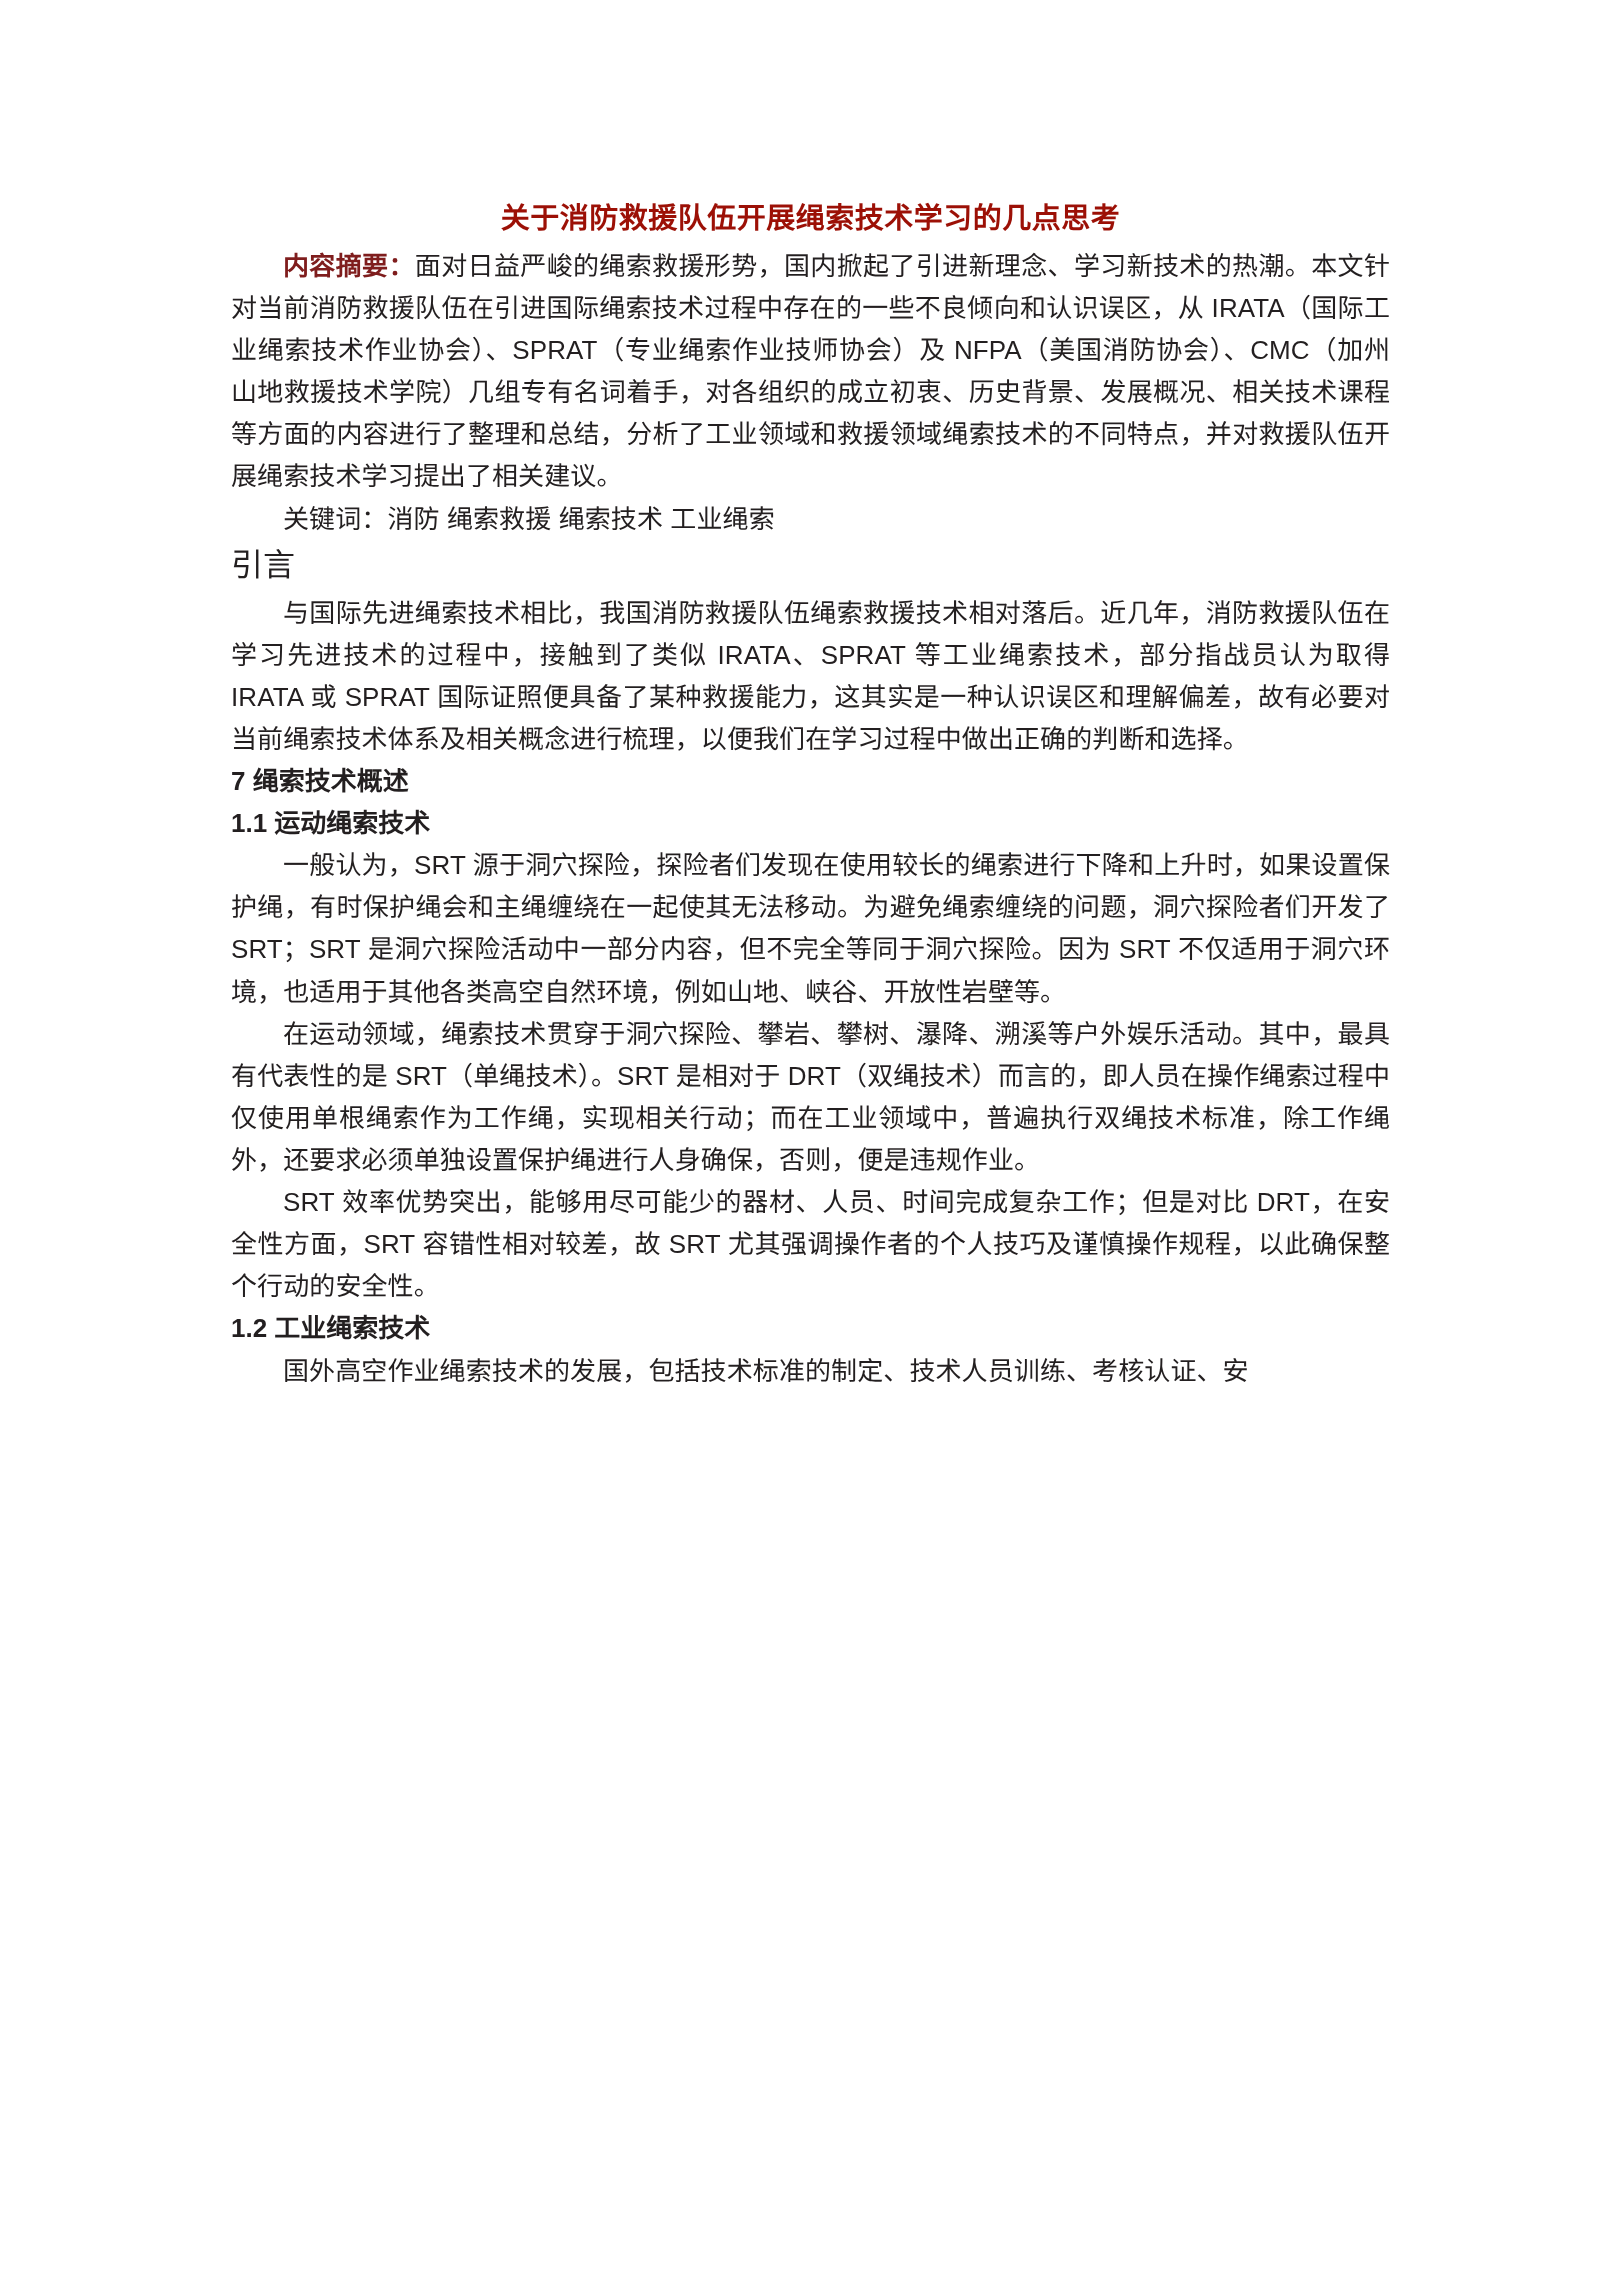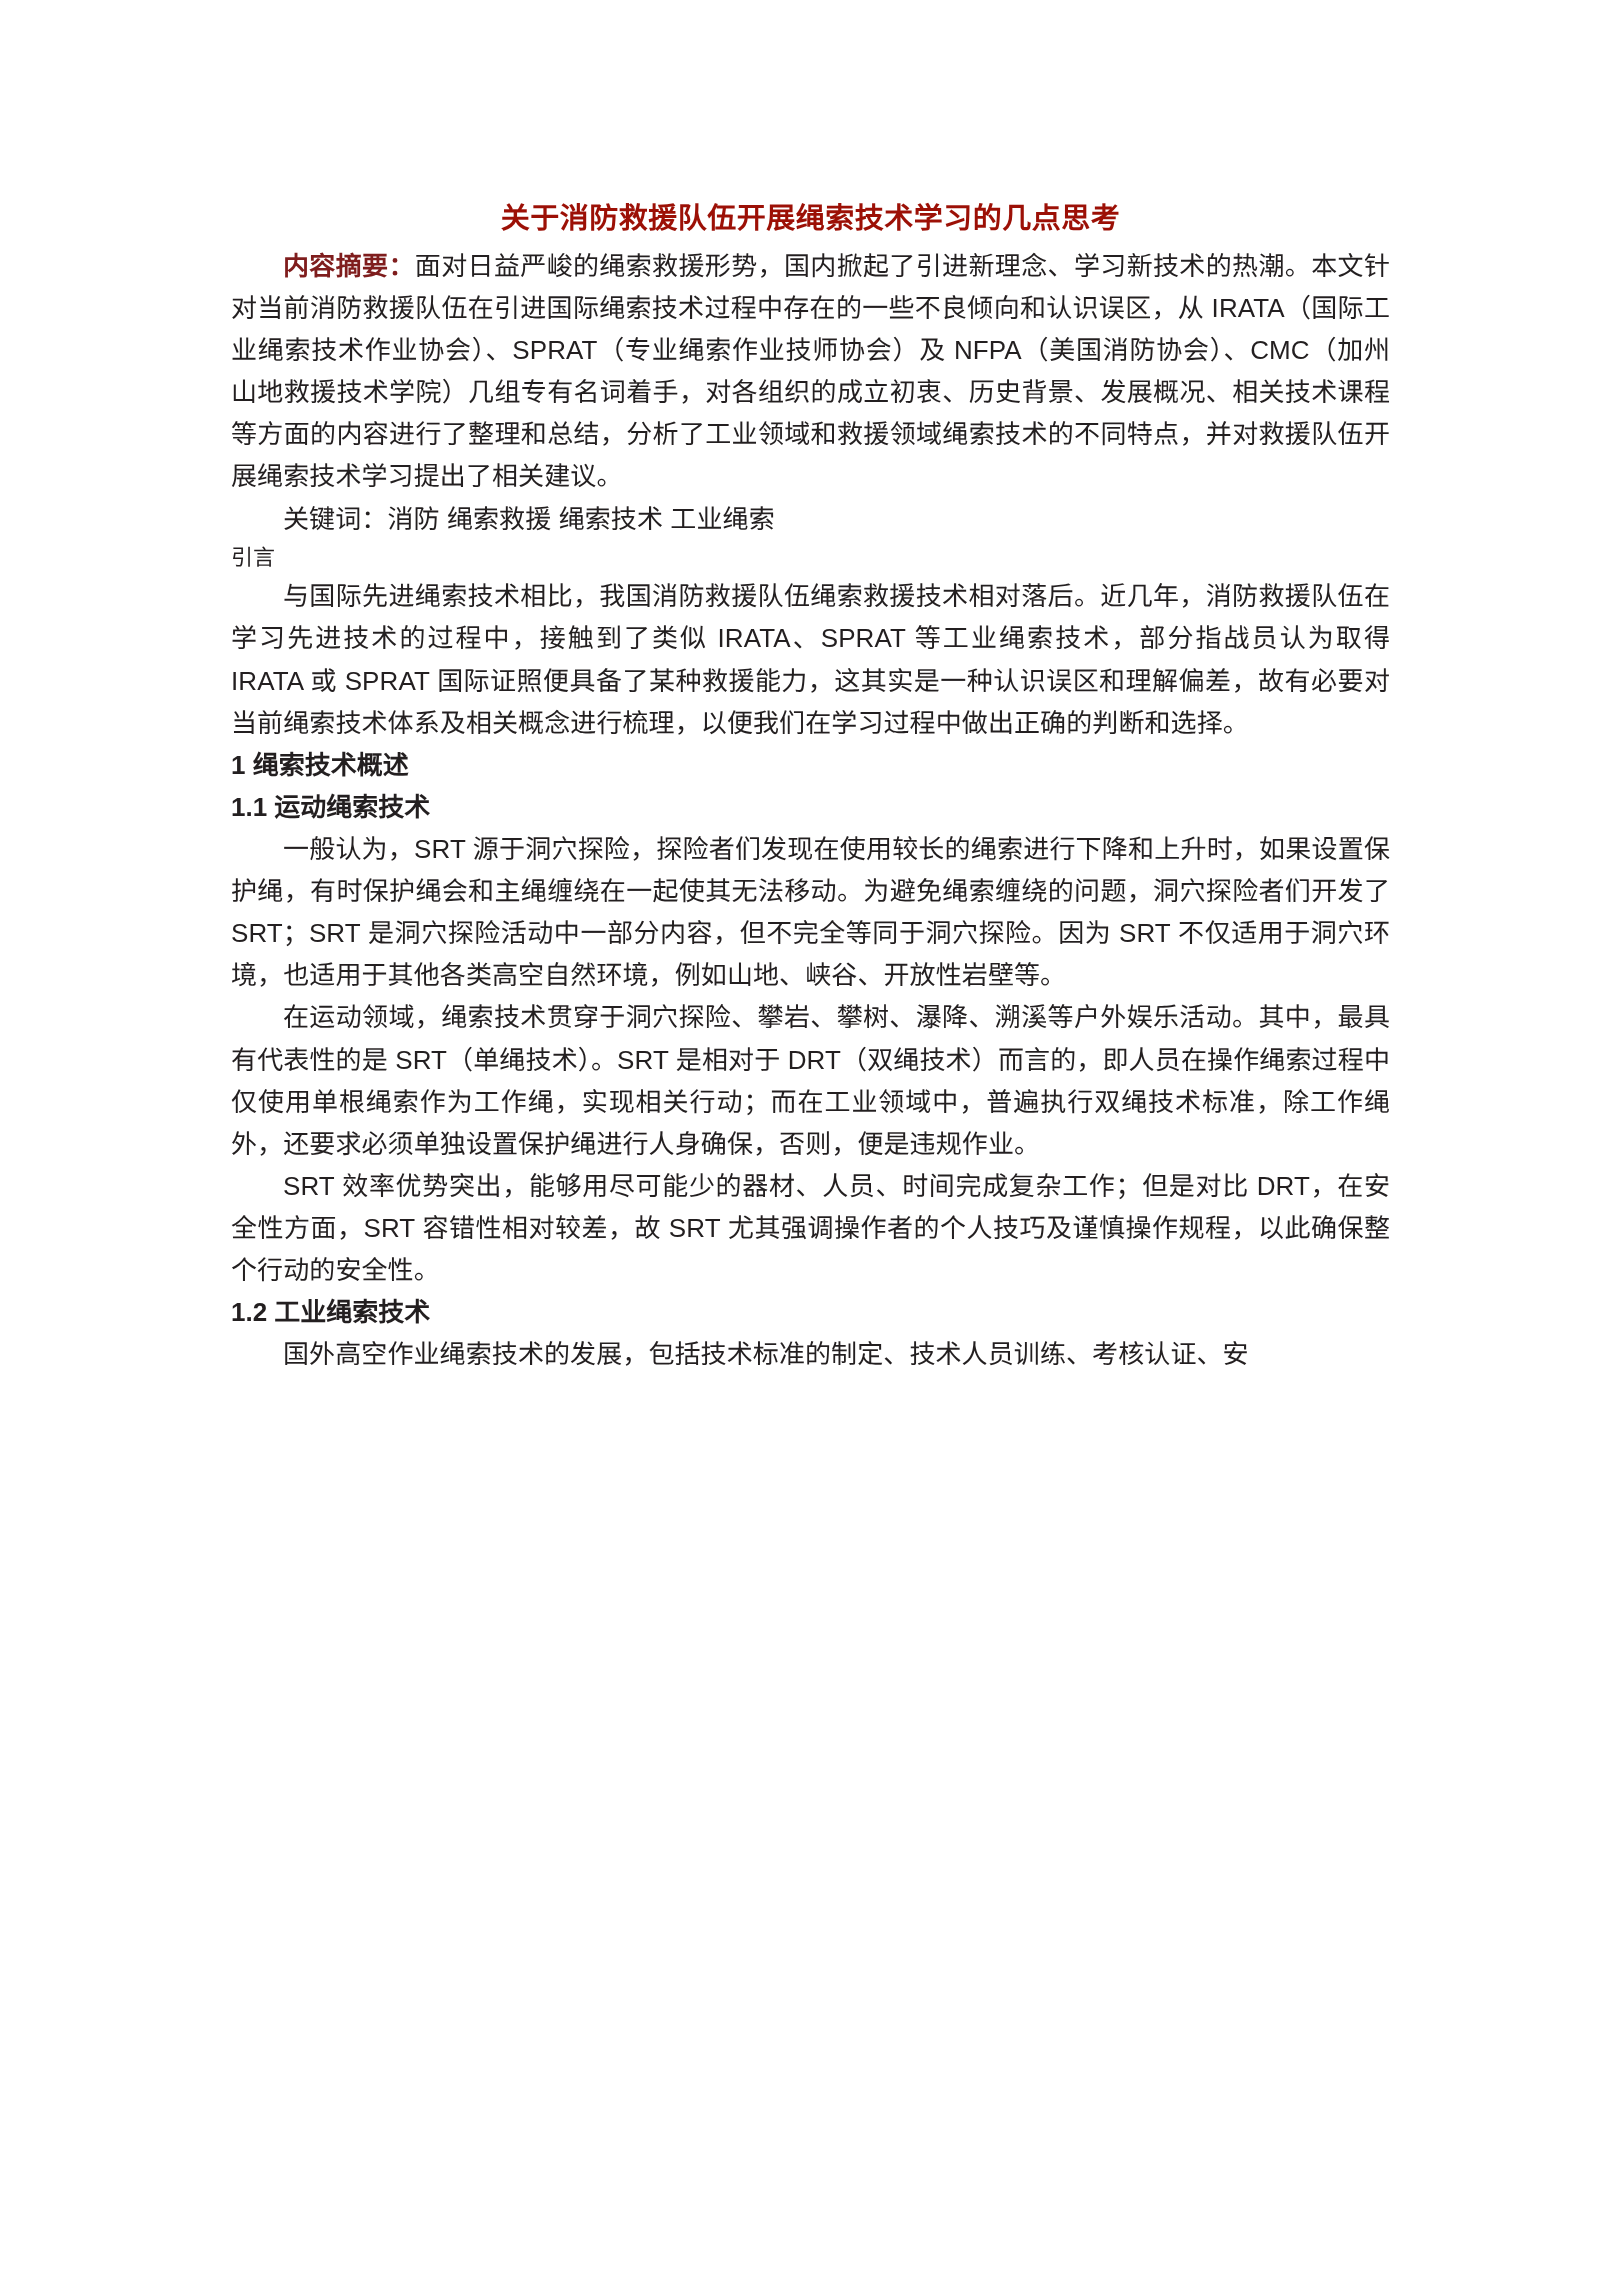--- a/index.html
+++ b/index.html
@@ -48,21 +48,21 @@
   .heading {
     font-size: 26px;
     line-height: 1.62;
     font-weight: bold;
     color: #231f20;
     margin: 0;
     text-indent: 0;
     text-align: left;
   }
   .plain-line {
-    font-size: 22px;
+    font-size: 32px;
     line-height: 1.62;
     color: #231f20;
     margin: 0;
     text-indent: 0;
     text-align: left;
   }
 </style>
 </head>
 <body>
 
@@ -71,21 +71,21 @@
   <h1 class="doc-title">关于消防救援队伍开展绳索技术学习的几点思考</h1>
 
   <p class="para indent"><span class="lead">内容摘要：</span><span>面对日益严峻的绳索救援形势，国内掀起了引进新理念、学习新技术的热潮。本文针对当前消防救援队伍在引进国际绳索技术过程中存在的一些不良倾向和认识误区，从 IRATA（国际工业绳索技术作业协会）、SPRAT（专业绳索作业技师协会）及 NFPA（美国消防协会）、CMC（加州山地救援技术学院）几组专有名词着手，对各组织的成立初衷、历史背景、发展概况、相关技术课程等方面的内容进行了整理和总结，分析了工业领域和救援领域绳索技术的不同特点，并对救援队伍开展绳索技术学习提出了相关建议。</span></p>
 
   <p class="para indent">关键词：消防 绳索救援 绳索技术 工业绳索</p>
 
   <p class="plain-line">引言</p>
 
   <p class="para indent">与国际先进绳索技术相比，我国消防救援队伍绳索救援技术相对落后。近几年，消防救援队伍在学习先进技术的过程中，接触到了类似 IRATA、SPRAT 等工业绳索技术，部分指战员认为取得 IRATA 或 SPRAT 国际证照便具备了某种救援能力，这其实是一种认识误区和理解偏差，故有必要对当前绳索技术体系及相关概念进行梳理，以便我们在学习过程中做出正确的判断和选择。</p>
 
-  <h2 class="heading">1 绳索技术概述</h2>
+  <h2 class="heading">7 绳索技术概述</h2>
 
   <h2 class="heading">1.1 运动绳索技术</h2>
   <p class="para indent">一般认为，SRT 源于洞穴探险，探险者们发现在使用较长的绳索进行下降和上升时，如果设置保护绳，有时保护绳会和主绳缠绕在一起使其无法移动。为避免绳索缠绕的问题，洞穴探险者们开发了 SRT；SRT 是洞穴探险活动中一部分内容，但不完全等同于洞穴探险。因为 SRT 不仅适用于洞穴环境，也适用于其他各类高空自然环境，例如山地、峡谷、开放性岩壁等。</p>
   <p class="para indent">在运动领域，绳索技术贯穿于洞穴探险、攀岩、攀树、瀑降、溯溪等户外娱乐活动。其中，最具有代表性的是 SRT（单绳技术）。SRT 是相对于 DRT（双绳技术）而言的，即人员在操作绳索过程中仅使用单根绳索作为工作绳，实现相关行动；而在工业领域中，普遍执行双绳技术标准，除工作绳外，还要求必须单独设置保护绳进行人身确保，否则，便是违规作业。</p>
   <p class="para indent">SRT 效率优势突出，能够用尽可能少的器材、人员、时间完成复杂工作；但是对比 DRT，在安全性方面，SRT 容错性相对较差，故 SRT 尤其强调操作者的个人技巧及谨慎操作规程，以此确保整个行动的安全性。</p>
 
   <h2 class="heading">1.2 工业绳索技术</h2>
   <p class="para indent">国外高空作业绳索技术的发展，包括技术标准的制定、技术人员训练、考核认证、安</p>
 
 </div>

